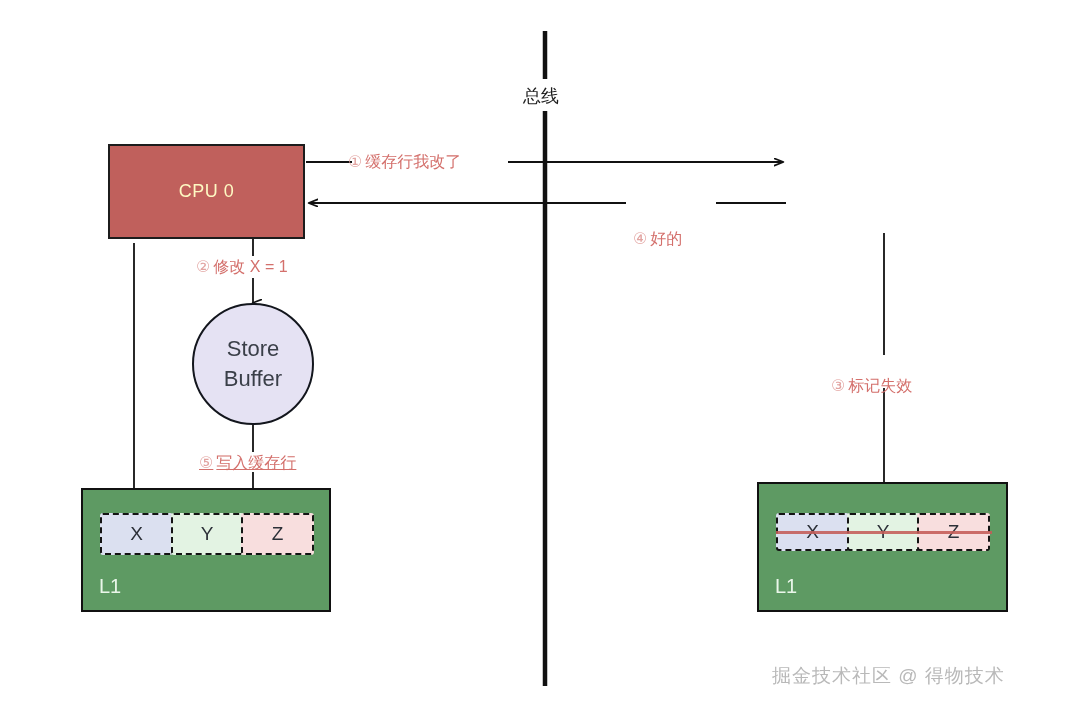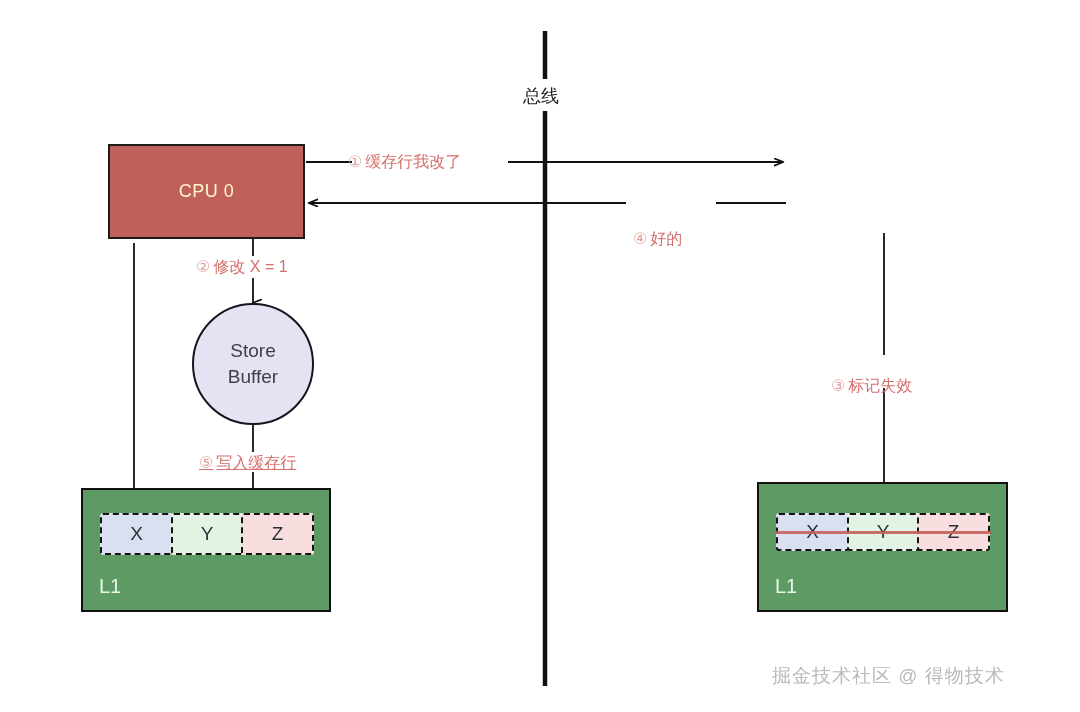--- a/index.html
+++ b/index.html
@@ -87,21 +87,21 @@
     position: absolute;
     background: #e5e2f3;
     border: 2.5px solid #13161d;
     border-radius: 50%;
     box-sizing: border-box;
     display: flex;
     flex-direction: column;
     align-items: center;
     justify-content: center;
     line-height: 1.35;
-    font-size: 19px;
+    font-size: 22px;
     color: #3a3f48;
   }
 
   
   .bus-label {
     position: absolute;
     font-size: 18px;
     color: #1d1d1d;
   }
   .step-label {

